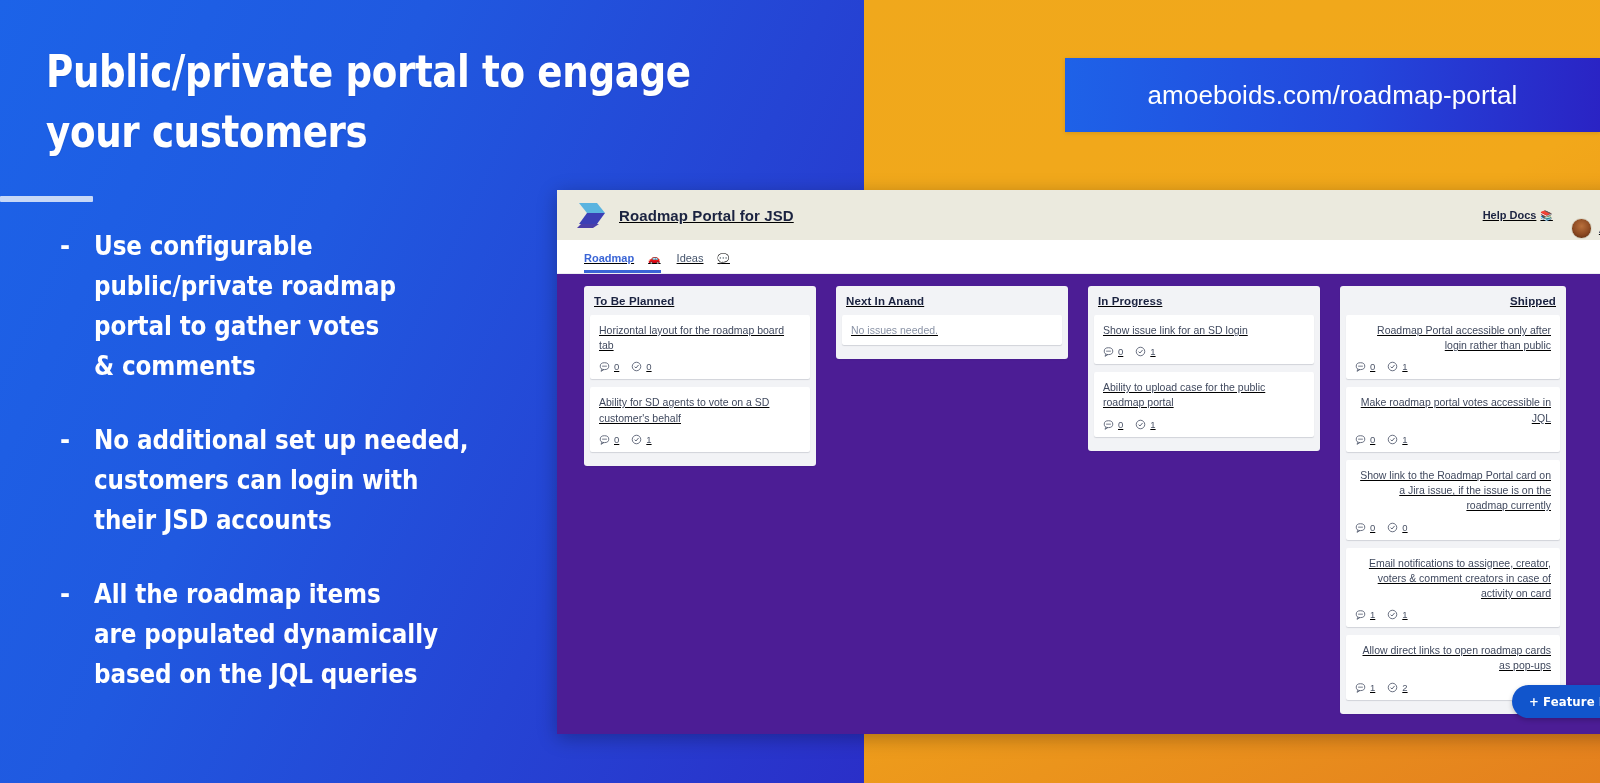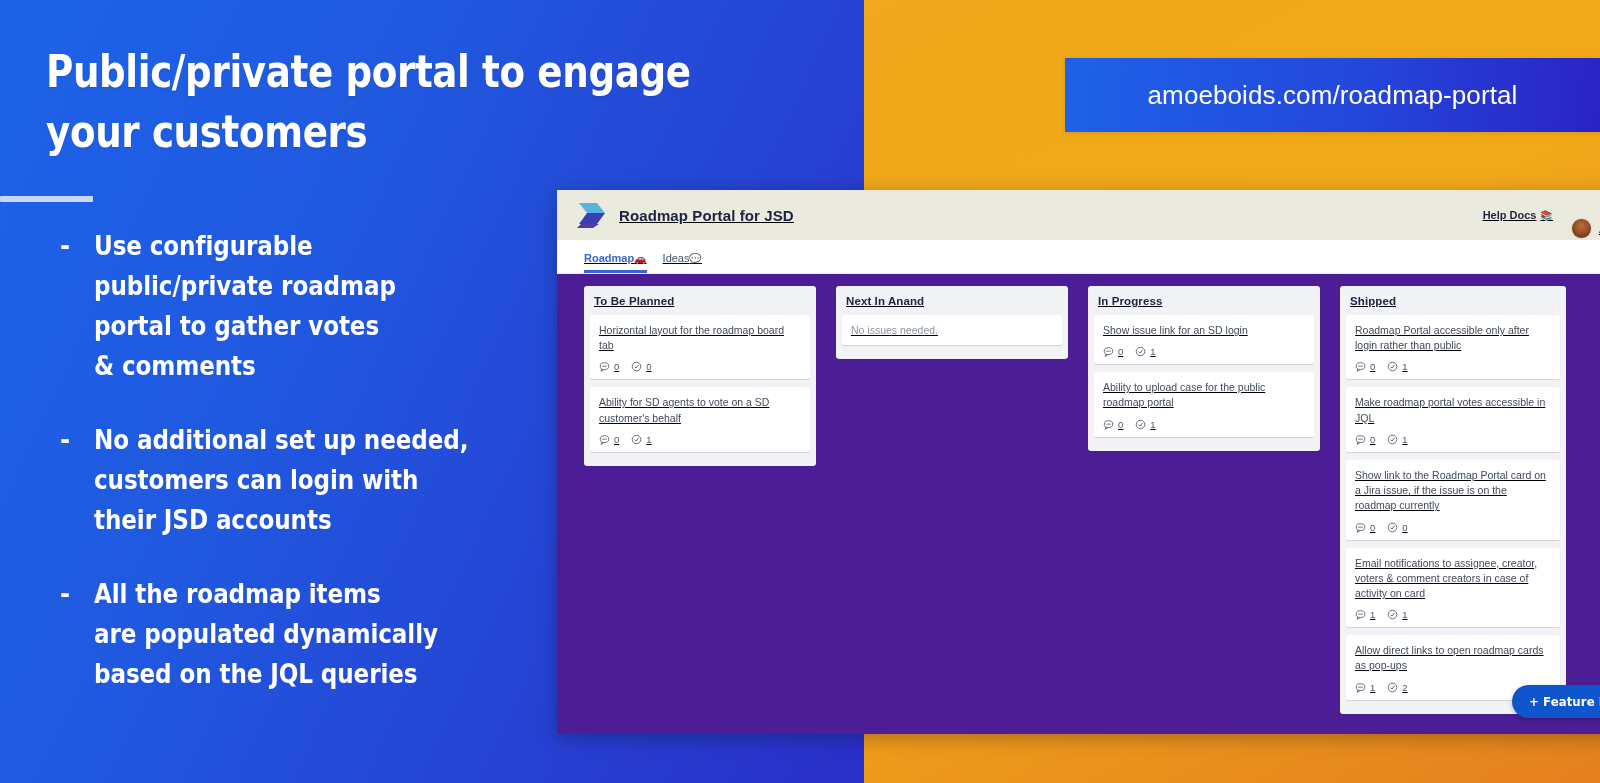--- a/index.html
+++ b/index.html
@@ -132,42 +132,42 @@
     display: flex; align-items: flex-end;
     padding: 0 0 0 27px;
     gap: 16px;
     background: #ffffff;
     border-bottom: 1px solid #eceef2;
   }
   .tab {
     font-size: 11px;
     color: #44536b;
     padding-bottom: 6px;
-    display: flex; align-items: center; gap: 0;
+    display: flex; align-items: center; gap: 14px;
     border-bottom: 3px solid transparent;
   }
   .tab.active { color: #3a65d6; font-weight: 600; border-bottom-color: #3a65d6; }
   .tab-emoji { font-size: 10px; }
 
   
   .board {
     display: flex;
     gap: 20px;
     padding: 12px 18px 0 27px;
     align-items: flex-start;
   }
   .column {
     flex: 0 0 auto;
     width: 232px;
     background: #f2f3f6;
     border-radius: 3px;
     padding: 0 0 6px 0;
     box-shadow: 0 1px 2px rgba(16,24,40,0.06);
   }
-  .column.shipped { width: 226px; }
+  .column.shipped { width: 226px; text-align: right; }
   .col-title {
     font-size: 11.5px;
     font-weight: 700;
     color: #1b2340;
     padding: 9px 10px 8px 10px;
     letter-spacing: 0.1px;
   }
   .col-cards { padding: 0 6px; }
   .card {
     background: #ffffff;

